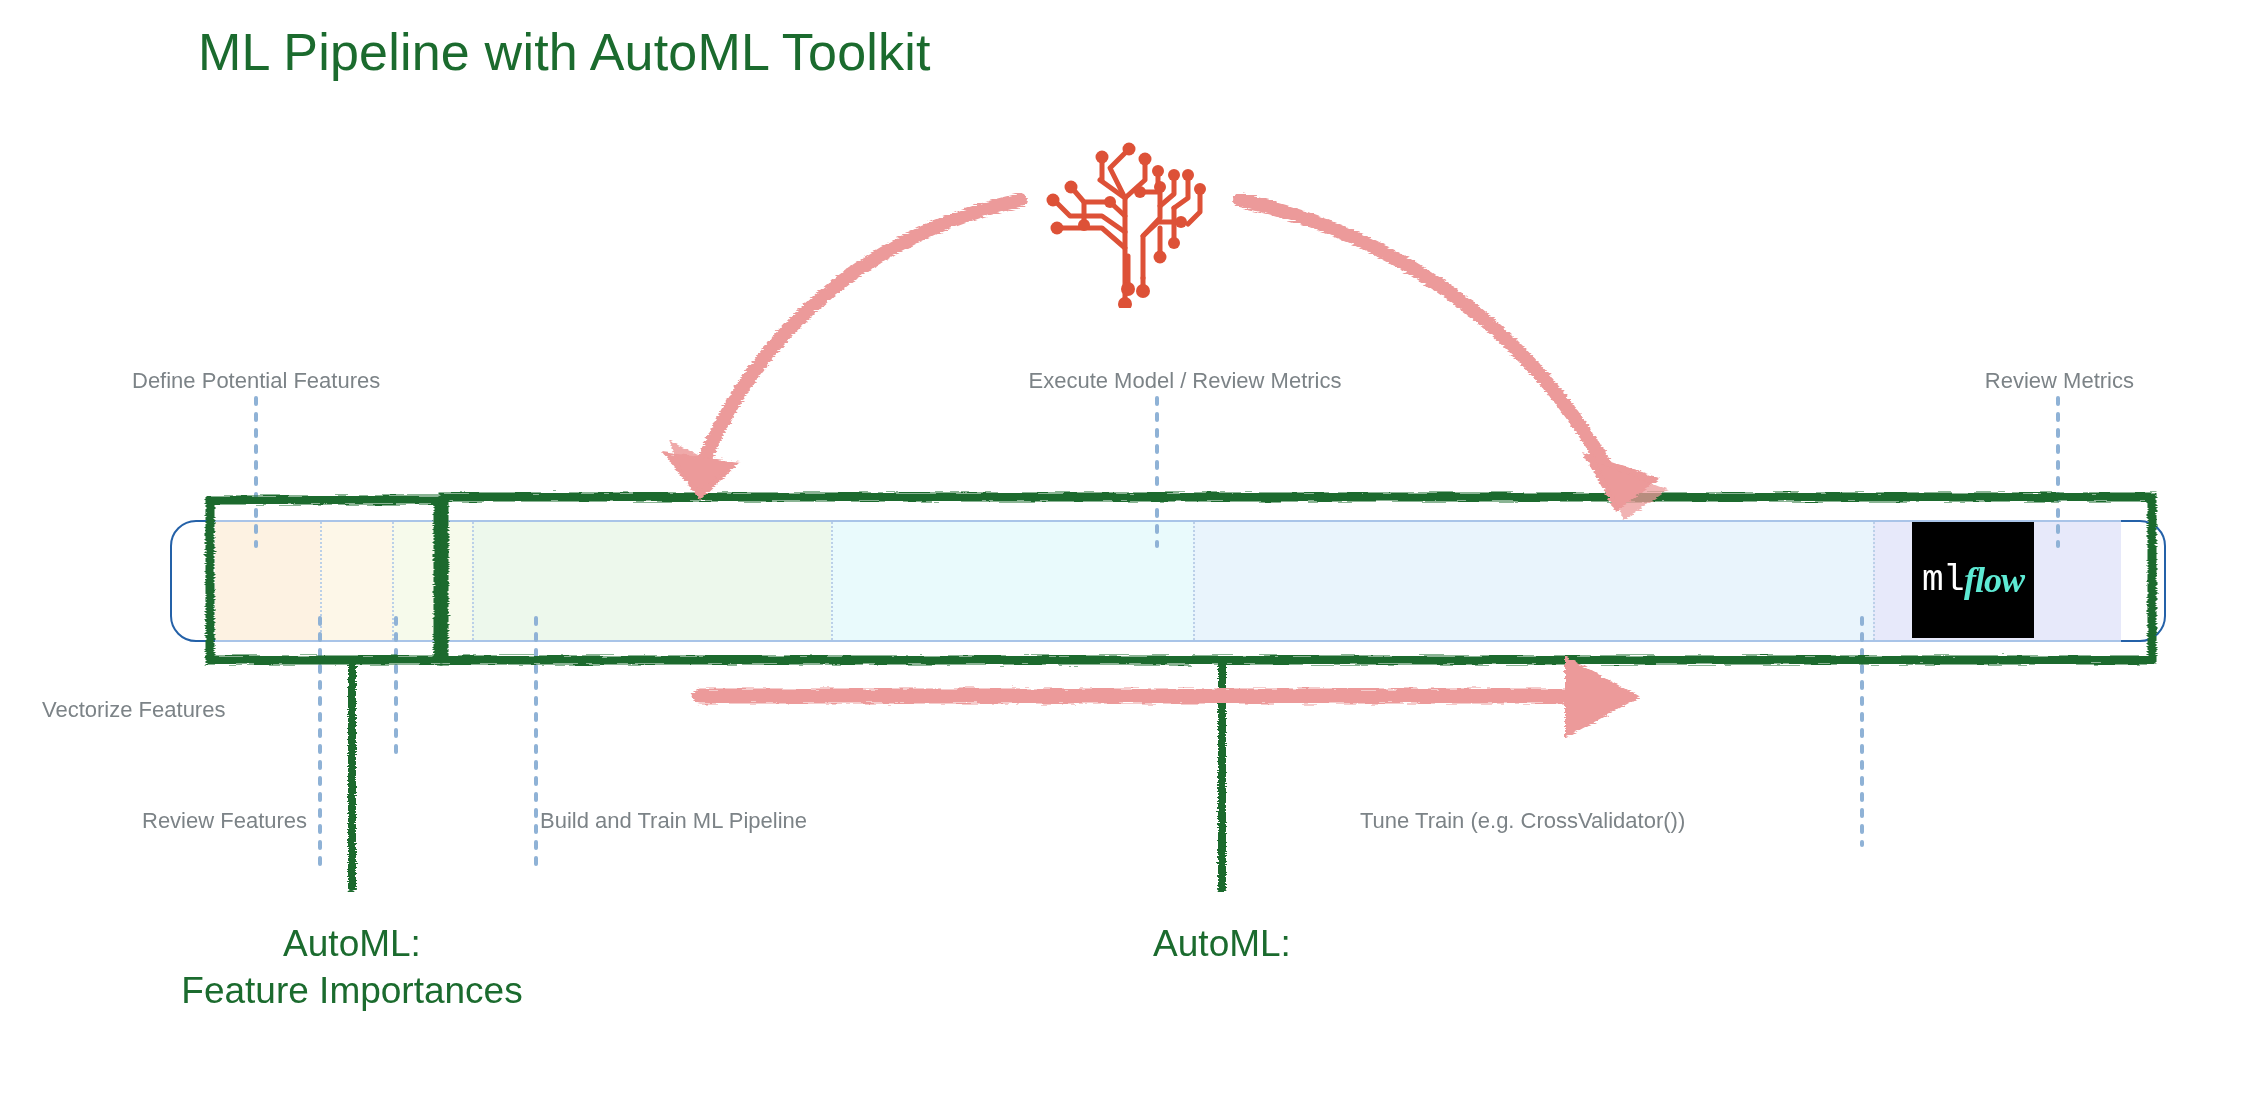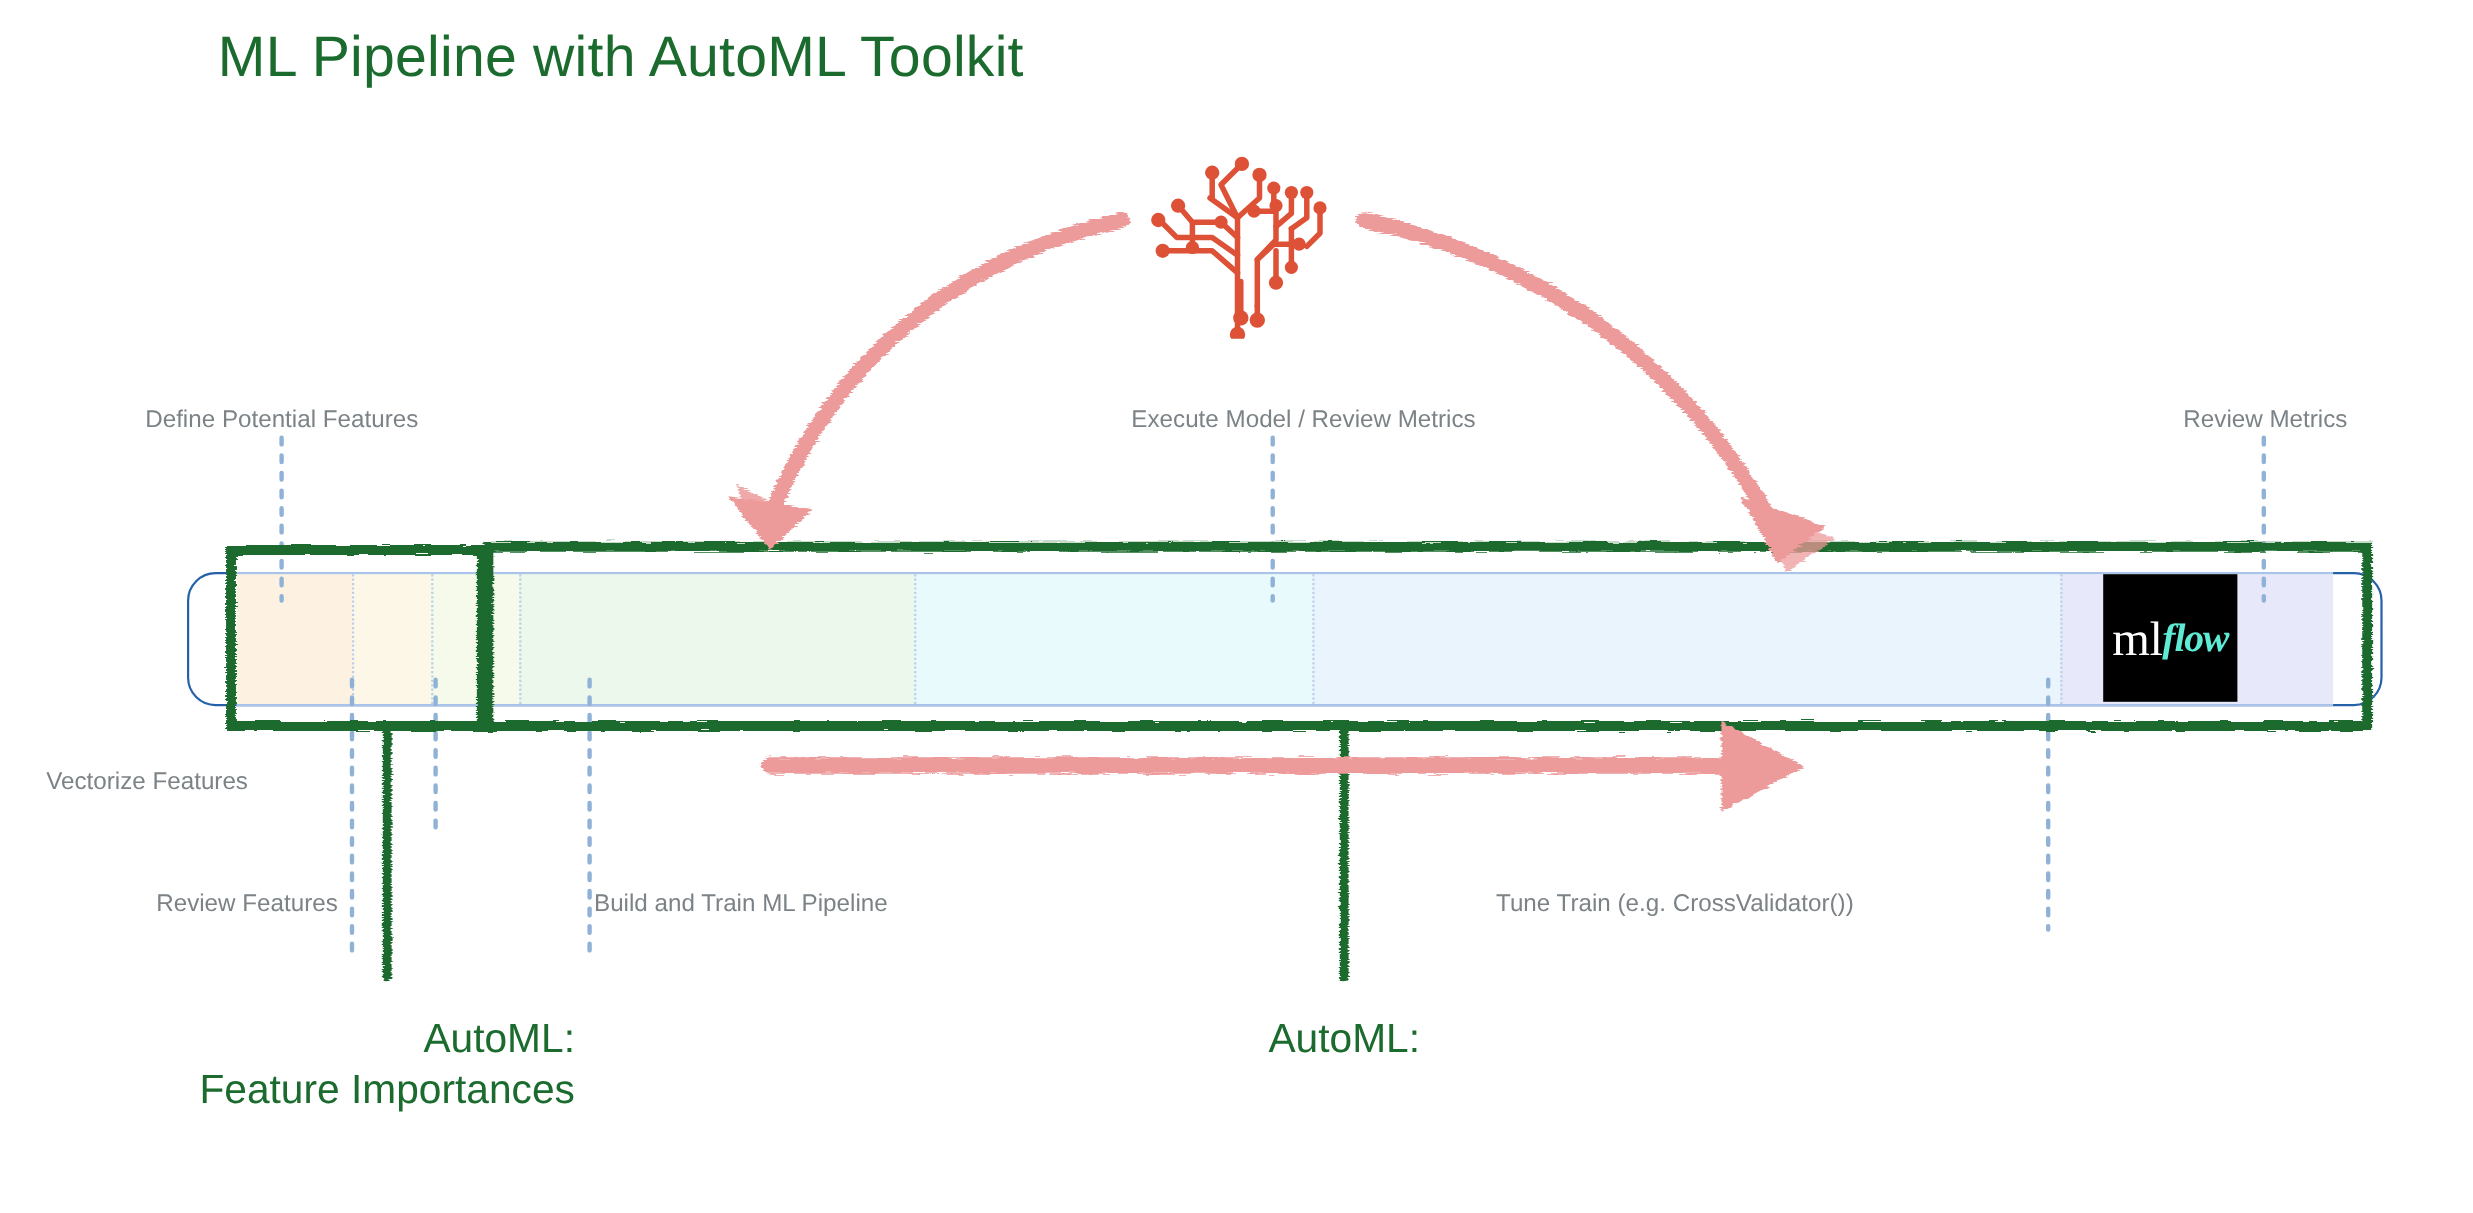--- a/index.html
+++ b/index.html
@@ -42,22 +42,22 @@
   }
   .seg{height:100%;box-sizing:border-box;position:relative;}
   .seg + .seg{border-left:2px dotted #BBD0E8;}
   #mlflow-logo{
     position:absolute;right:132px;top:2px;
     width:122px;height:116px;
     background:#000000;
     display:flex;align-items:center;justify-content:center;
     z-index:5;
   }
-  #mlflow-logo .ml{color:#ffffff;font-size:44px;font-weight:400;letter-spacing:-.5px;
-    font-family:Liberation Serif, serif;text-align:center;}
+  #mlflow-logo .ml{color:#ffffff;font-size:36px;font-weight:400;letter-spacing:-.5px;
+    font-family:Liberation Mono, monospace;text-align:center;}
   #mlflow-logo .flow{color:#5eead4;font-size:36px;font-style:italic;font-weight:700;
     letter-spacing:-1px;font-family:"Liberation Serif", serif;}
 
   
   #sketch{position:absolute;left:0;top:0;width:2248px;height:1103px;pointer-events:none;}
 
   
   .label{
     position:absolute;
     font-size:22px;
@@ -65,21 +65,21 @@
     color:#7C8387;
     white-space:nowrap;
     font-family:"Liberation Sans", sans-serif;
   }
   .label.right{transform:translateX(-100%);}
   .label.center{transform:translateX(-50%);margin-left:28px;}
 
   
   .automl{
     position:absolute;
-    text-align:right;
+    text-align:center;
     font-size:37px;
     font-weight:300;
     line-height:1.28;
     color:#1B6B2E;
     white-space:nowrap;
     transform:translateX(-50%);
     font-family:"Liberation Sans", sans-serif;
   }
 
   

